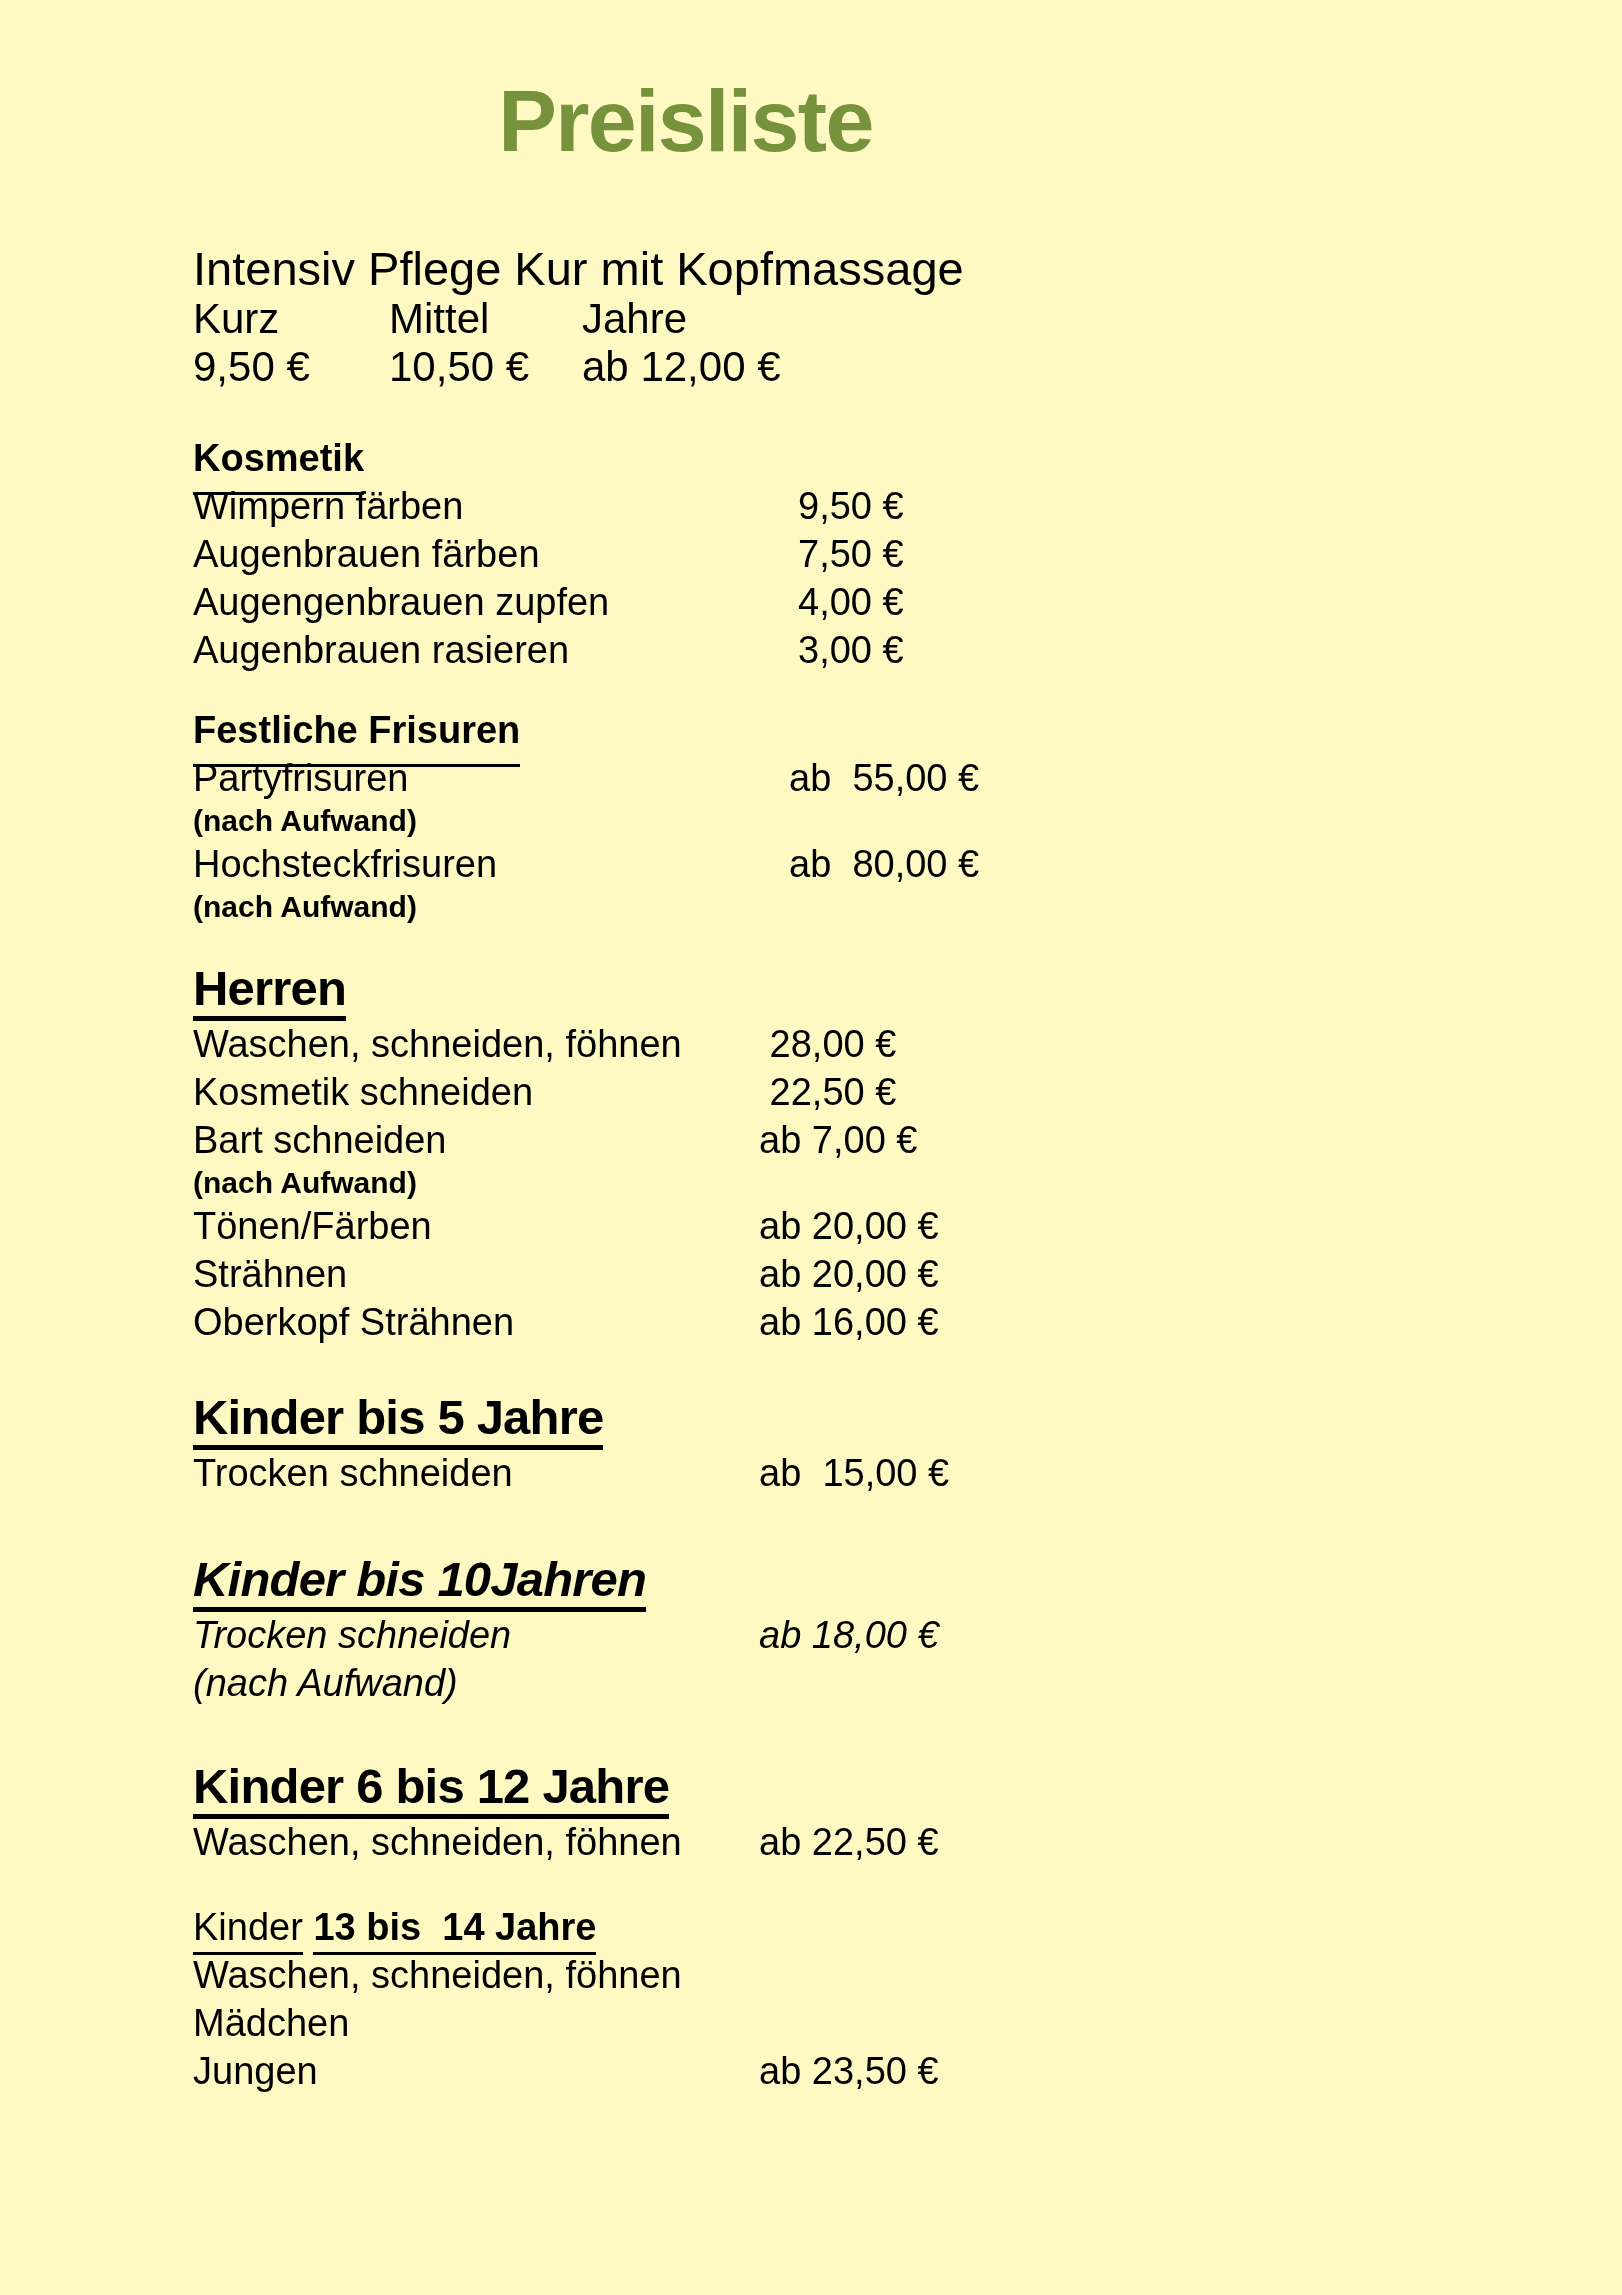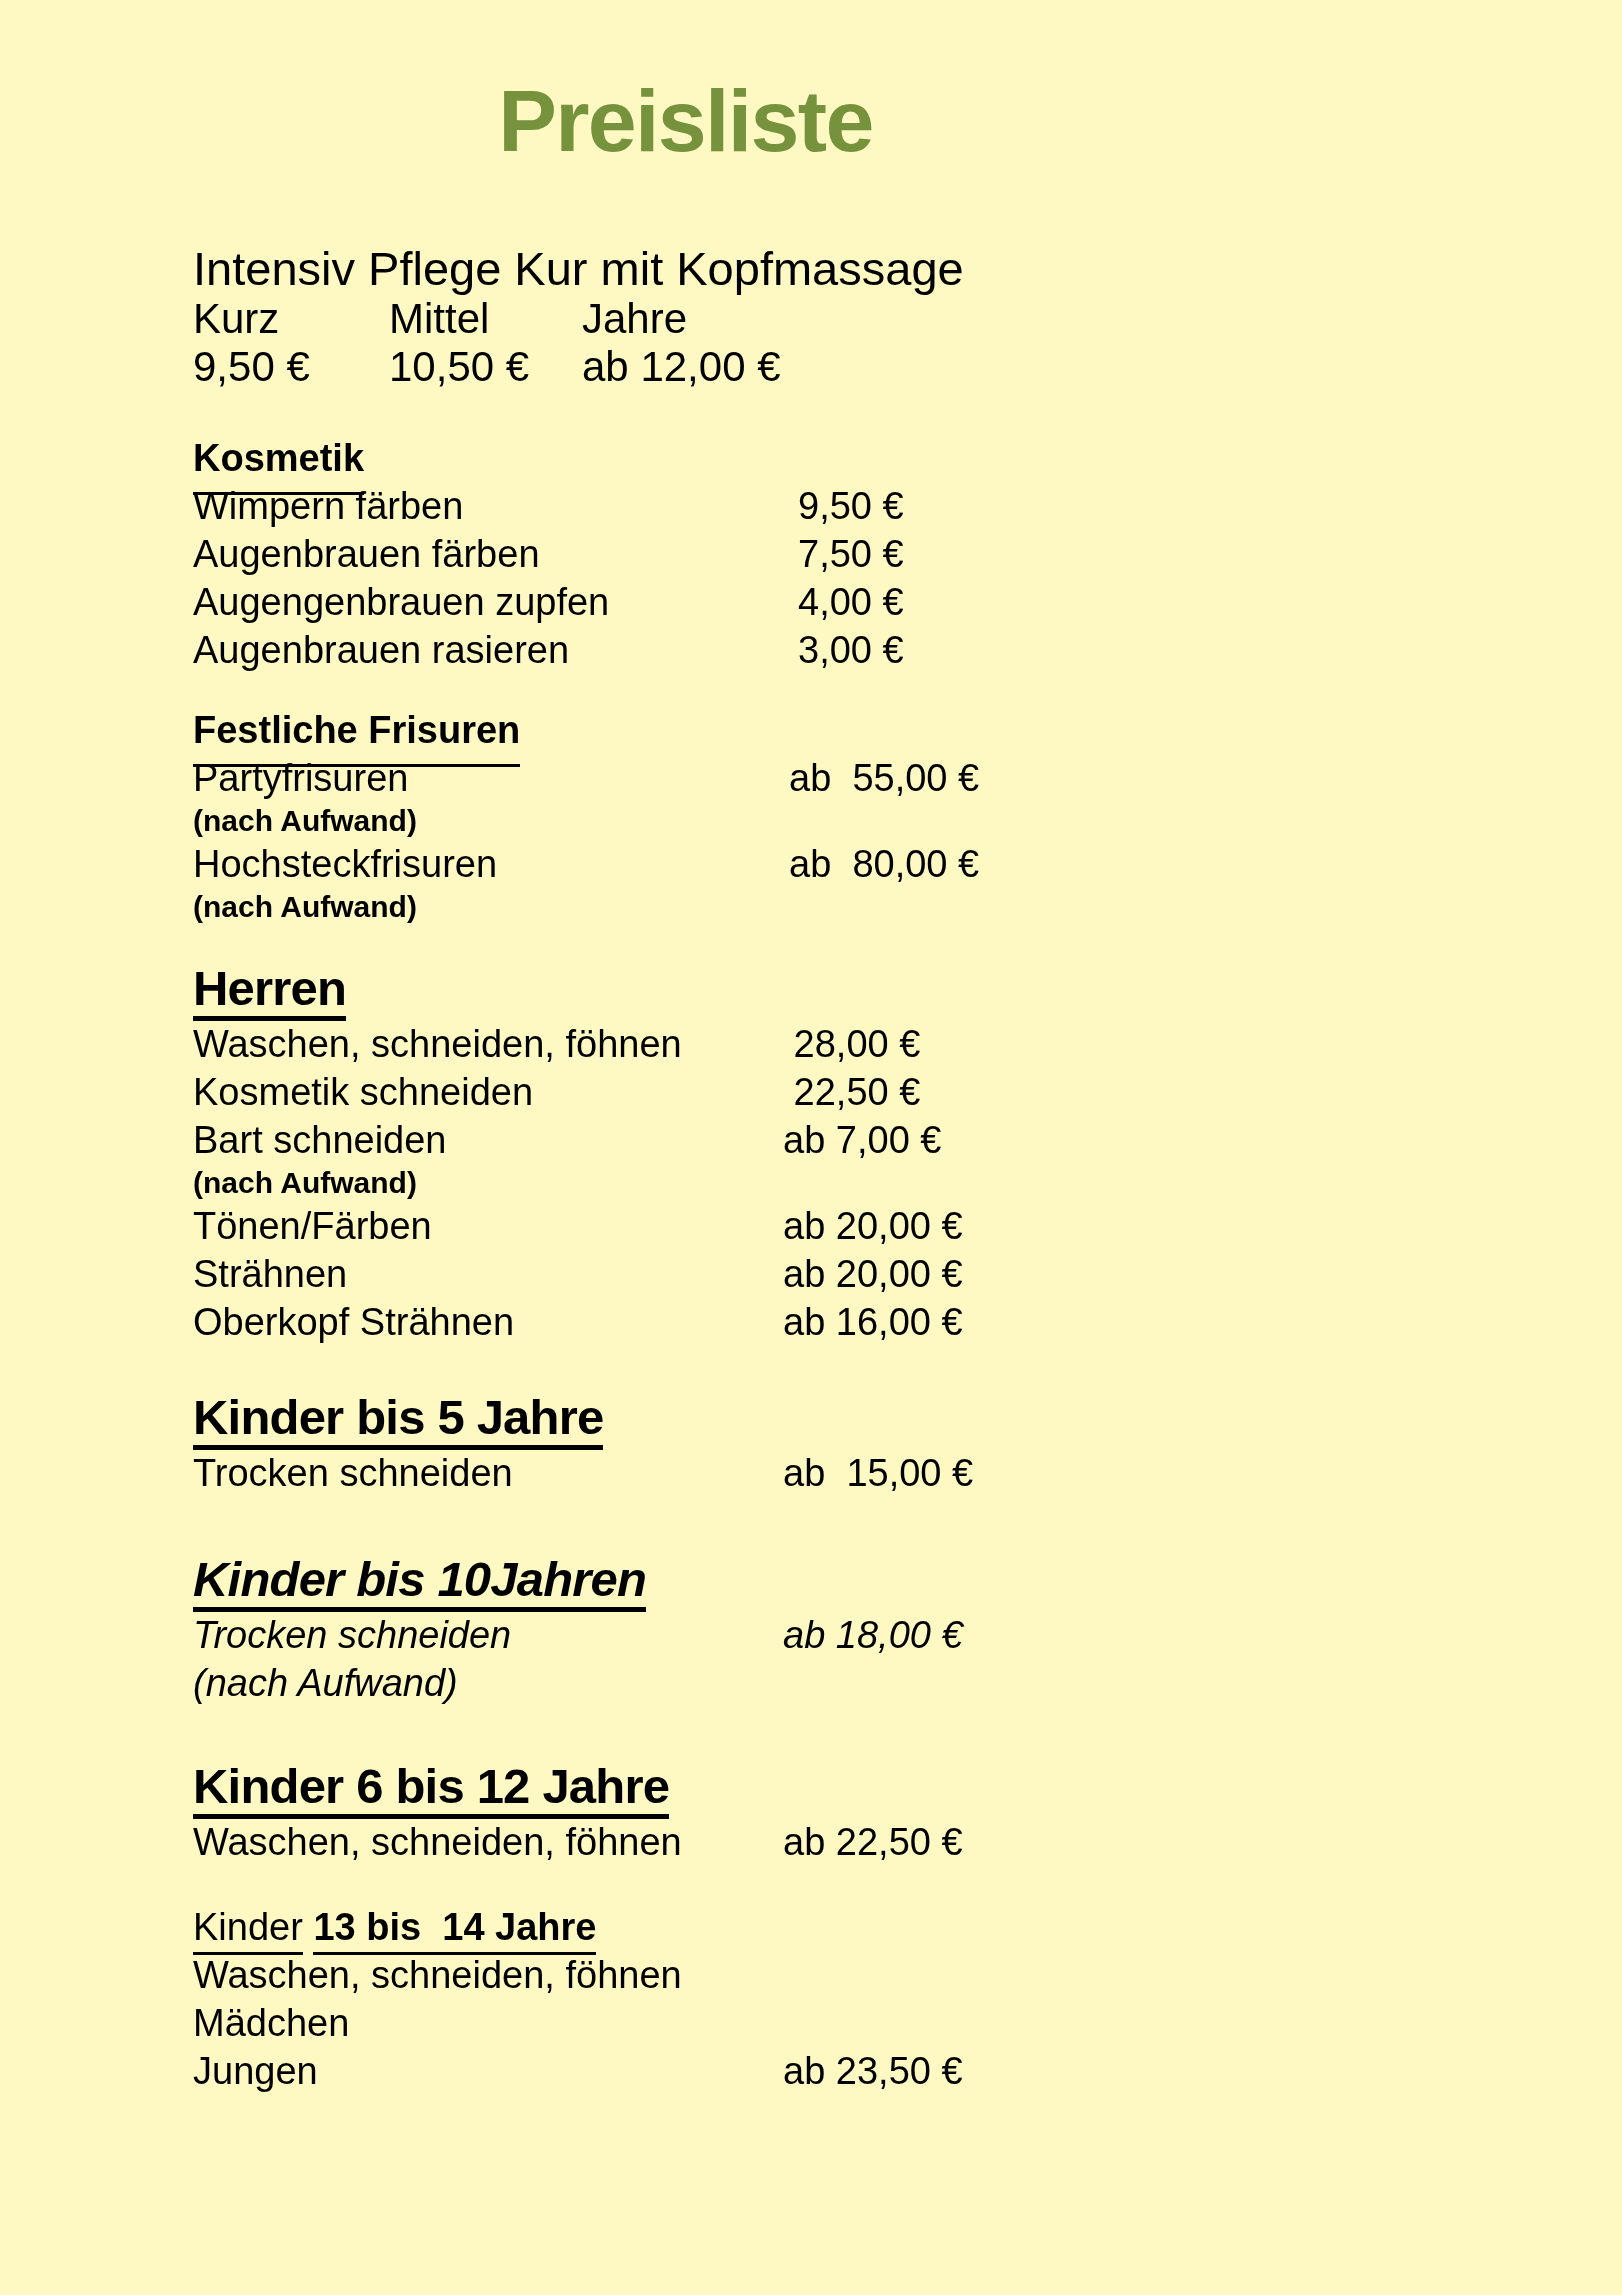--- a/index.html
+++ b/index.html
@@ -28,21 +28,21 @@
   .irow .c2{position:absolute;left:389px;}
   .sec{position:absolute;left:193px;width:1183px;}
   .head-sm{height:48px;font-size:38px;line-height:48px;font-weight:bold;}
   .head-sm .uline{border-bottom:3.4px solid #000;padding-bottom:13px;}
   .head-lg{height:63px;font-size:49px;line-height:63px;font-weight:bold;letter-spacing:-0.8px;}
   .head-lg .uline{border-bottom:5px solid #000;padding-bottom:1px;}
   .head-mix{height:48px;font-size:38px;line-height:48px;white-space:pre;}
   .head-mix .uline{border-bottom:3.4px solid #000;padding-bottom:4.2px;}
   .head-mix .bold{font-weight:bold;margin-top:44px;}
   .row{position:relative;height:48px;font-size:38px;line-height:48px;}
-  .row .price{position:absolute;left:590px;white-space:pre;}
+  .row .price{position:absolute;left:566px;white-space:pre;}
   .sec-kosmetik .row .price{left:605px;}
   .sec-festliche .row .price{left:596px;}
   .note{height:38px;font-size:30px;line-height:38px;font-weight:bold;}
   .note-reg{height:48px;font-size:38px;line-height:48px;font-weight:normal;}
   [data-name="page-title"]{color:#76923C;}
 </style>
 </head>
 <body>
 
 <div class="page" data-name="price-list-page">

